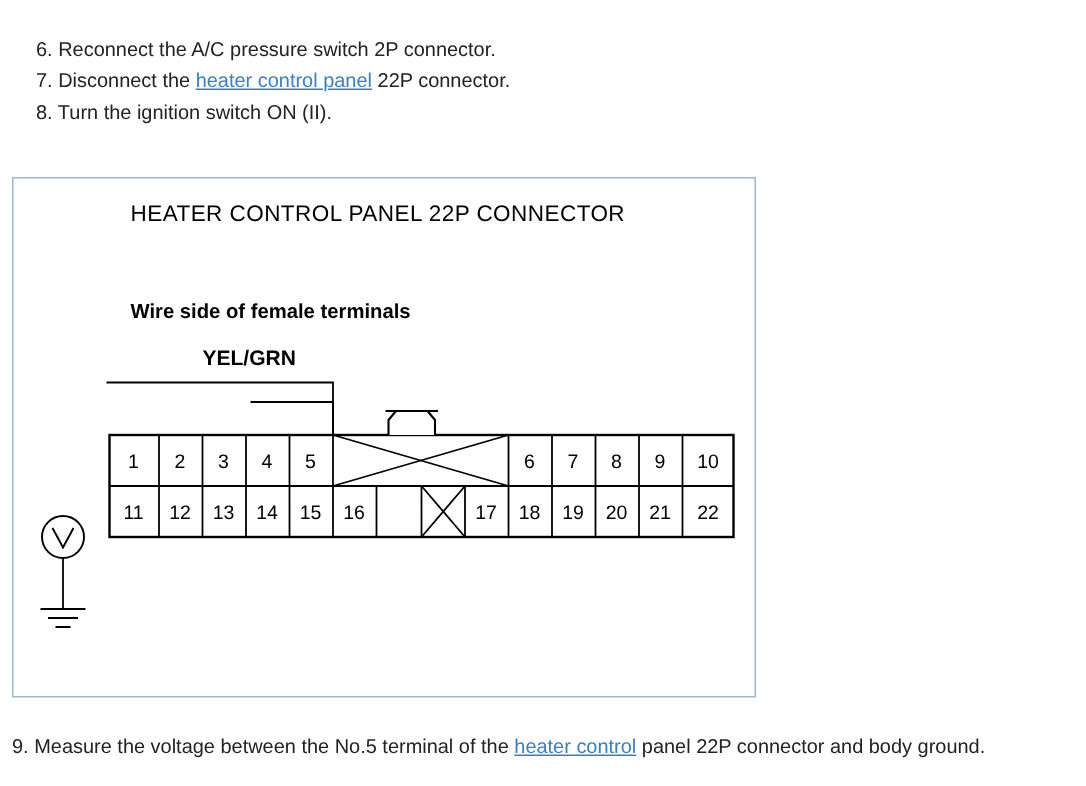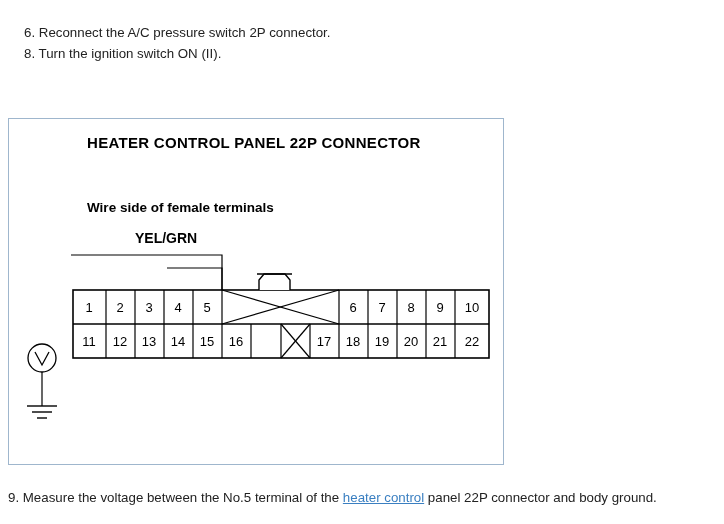--- a/index.html
+++ b/index.html
@@ -45,21 +45,21 @@
     left: 0;
     top: 0;
     width: 494px;
     height: 320px;
   }
   .fig-title {
     position: absolute;
     left: 78px;
     top: 15px;
     font-size: 15px;
-    font-weight: bold;
+    font-weight: normal;
     letter-spacing: 0.3px;
     color: #000000;
     white-space: nowrap;
   }
   .fig-sub {
     position: absolute;
     left: 78px;
     top: 33px;
     font-size: 13.5px;
     font-weight: bold;
@@ -136,20 +136,24 @@
 </style>
 </head>
 <body>
 
 <div class="right-fill"></div>
 
 <div class="steps-top">
   <div class="step-line">
     <span>6.</span>
     <span>Reconnect the A/C pressure switch 2P connector.</span>
+  </div>
+  <div class="step-line">
+    <span>7.</span>
+    <span>Disconnect the </span><a class="link" href="#">heater control panel</a><span> 22P connector.</span>
   </div>
   <div class="step-line">
     <span>8.</span>
     <span>Turn the ignition switch ON (II).</span>
   </div>
 </div>
 
 <div class="figure-box">
 
   <div class="figure-inner">

